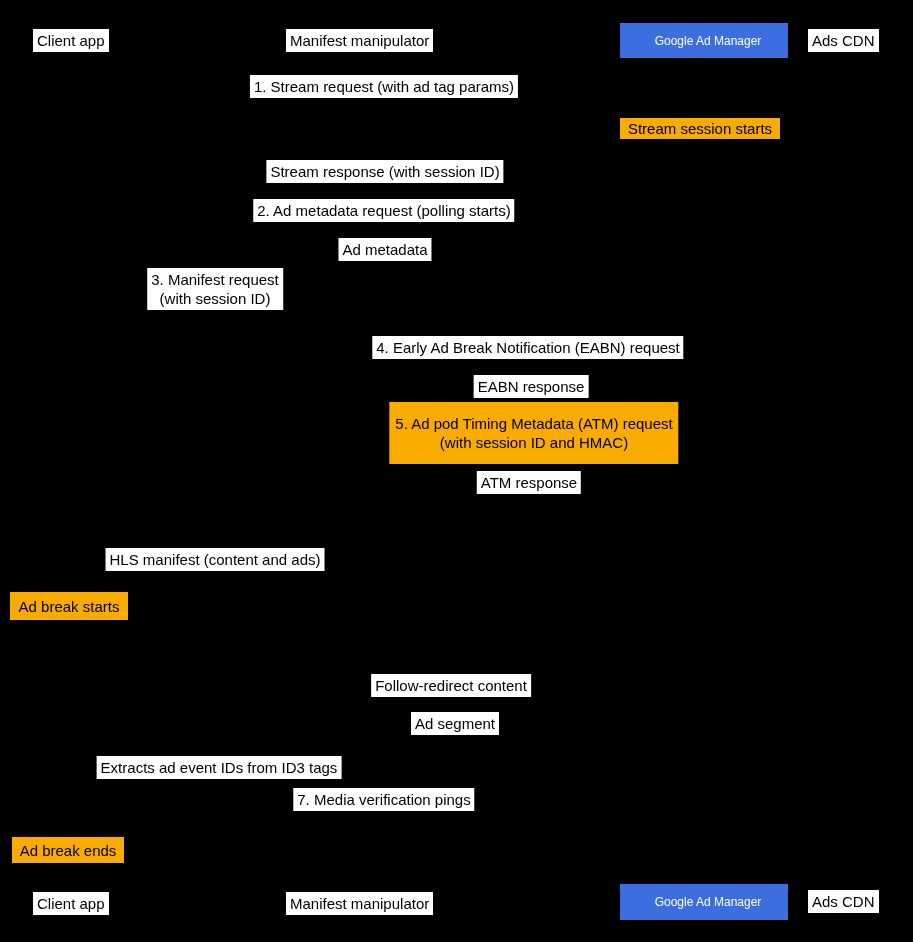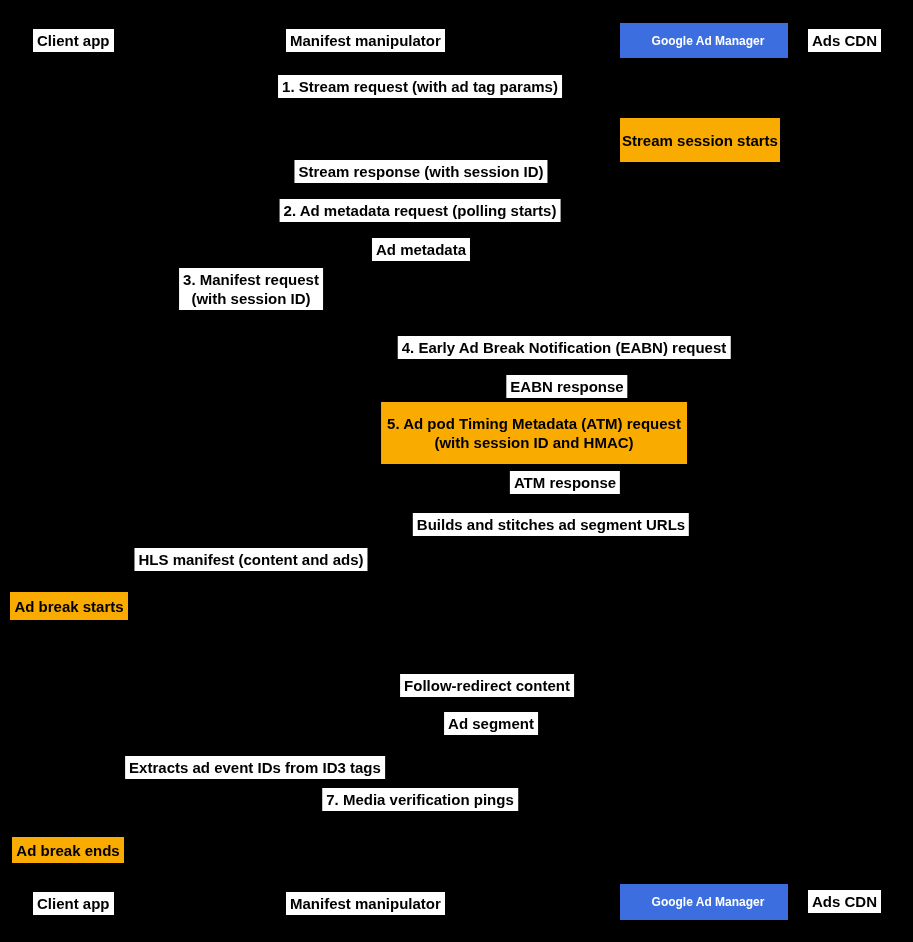--- a/index.html
+++ b/index.html
@@ -2,33 +2,32 @@
 <html style="--canvas-bg: #000000; --label-bg: #ffffff; --label-text: #000000; --actor-blue-bg: #3d6ee0; --actor-blue-text: #ffffff; --note-bg: #f9ab00; --note-text: #000000;"><head>
 <meta charset="utf-8">
 <style>
   html,body{margin:0;padding:0;background:#000;}
   .stage{
     position:relative;
     width:913px;height:942px;
     background:var(--canvas-bg,#000000);
     font-family:"Liberation Sans", sans-serif;
     overflow:hidden;
-    font-weight:bold;
   }
   .plain{
     position:absolute;
     background:var(--label-bg,#ffffff);
     color:var(--label-text,#000000);
     font-size:15px;
     line-height:19px;
     padding:2px 4px;
     white-space:pre-line;
     text-align:center;
   }
-  .msg{transform:translateX(-50%);margin-left:36px;}
+  .msg{transform:translateX(-50%);}
   .blue{
     position:absolute;
     background:var(--actor-blue-bg,#3d6ee0);
     color:var(--actor-blue-text,#ffffff);
     font-size:12px;
     display:flex;align-items:center;justify-content:center;
     text-align:center;
     padding-left:8px;
   }
   .note{
@@ -48,41 +47,40 @@
 
 <div class="stage">
 
   <div class="plain" style="left:33px;top:29px">Client app</div>
   <div class="plain" style="left:286px;top:29px">Manifest manipulator</div>
   <div class="blue" style="left:620px;top:23px;width:160px;height:35px">Google Ad Manager</div>
   <div class="plain" style="left:808px;top:29px">Ads CDN</div>
 
   <div class="plain msg" style="left:384px;top:75px">1. Stream request (with ad tag params)</div>
 
-  <div class="note" style="left:620px;top:118px;width:160px;height:44px">Stream session starts</div>
+  <div class="note" style="left:620px;top:118px;width:160px;height:21px">Stream session starts</div>
 
   <div class="plain msg" style="left:385px;top:160px">Stream response (with session ID)</div>
 
   <div class="plain msg" style="left:384px;top:199px">2. Ad metadata request (polling starts)</div>
 
   <div class="plain msg" style="left:385px;top:238px">Ad metadata</div>
 
   <div class="plain msg" style="left:215px;top:268px">3. Manifest request
 (with session ID)</div>
 
   <div class="plain msg" style="left:528px;top:336px">4. Early Ad Break Notification (EABN) request</div>
 
   <div class="plain msg" style="left:531px;top:375px">EABN response</div>
 
   <div class="note centered" style="left:534px;top:402px">5. Ad pod Timing Metadata (ATM) request
 (with session ID and HMAC)</div>
 
   <div class="plain msg" style="left:529px;top:471px">ATM response</div>
 
-  <div class="plain msg" style="left:515px;top:513px">Builds and stitches ad segment URLs</div>
 
   <div class="plain msg" style="left:215px;top:548px">HLS manifest (content and ads)</div>
 
   <div class="note" style="left:10px;top:592px;width:118px;height:28px">Ad break starts</div>
 
 
   <div class="plain msg" style="left:451px;top:674px">Follow-redirect content</div>
 
   <div class="plain msg" style="left:455px;top:712px">Ad segment</div>
 

